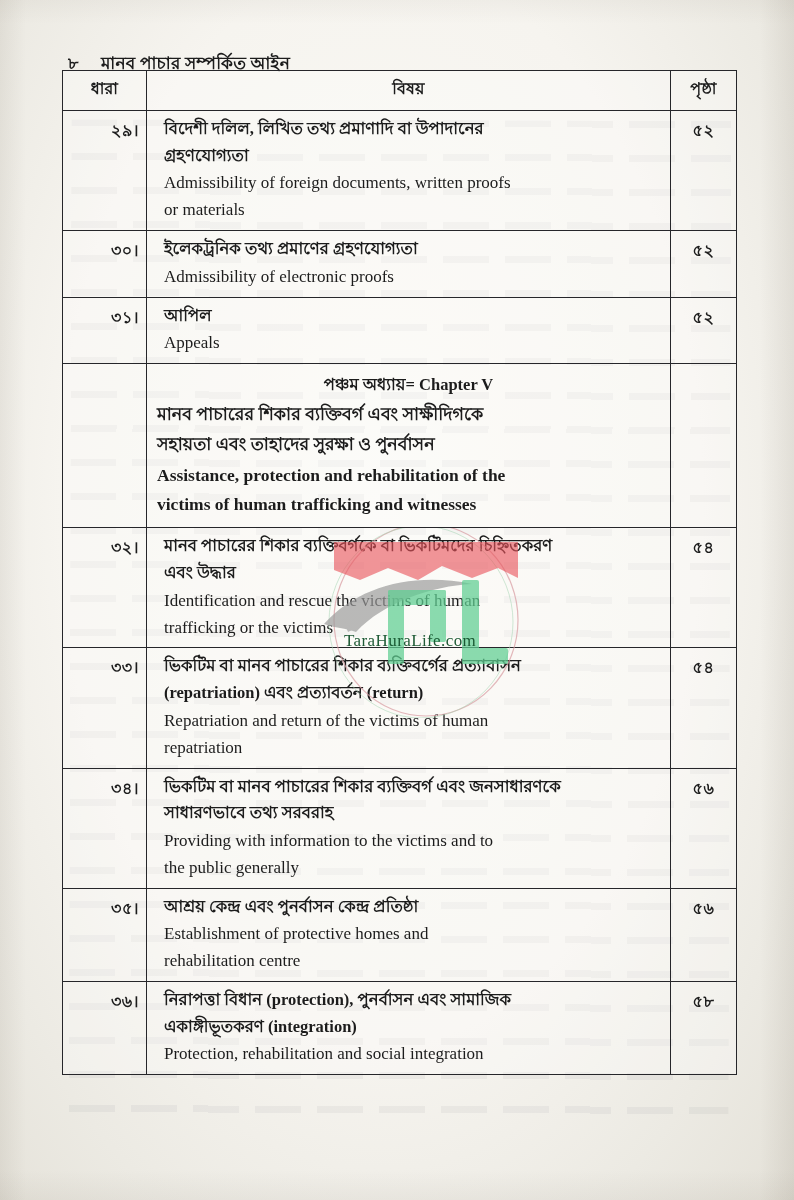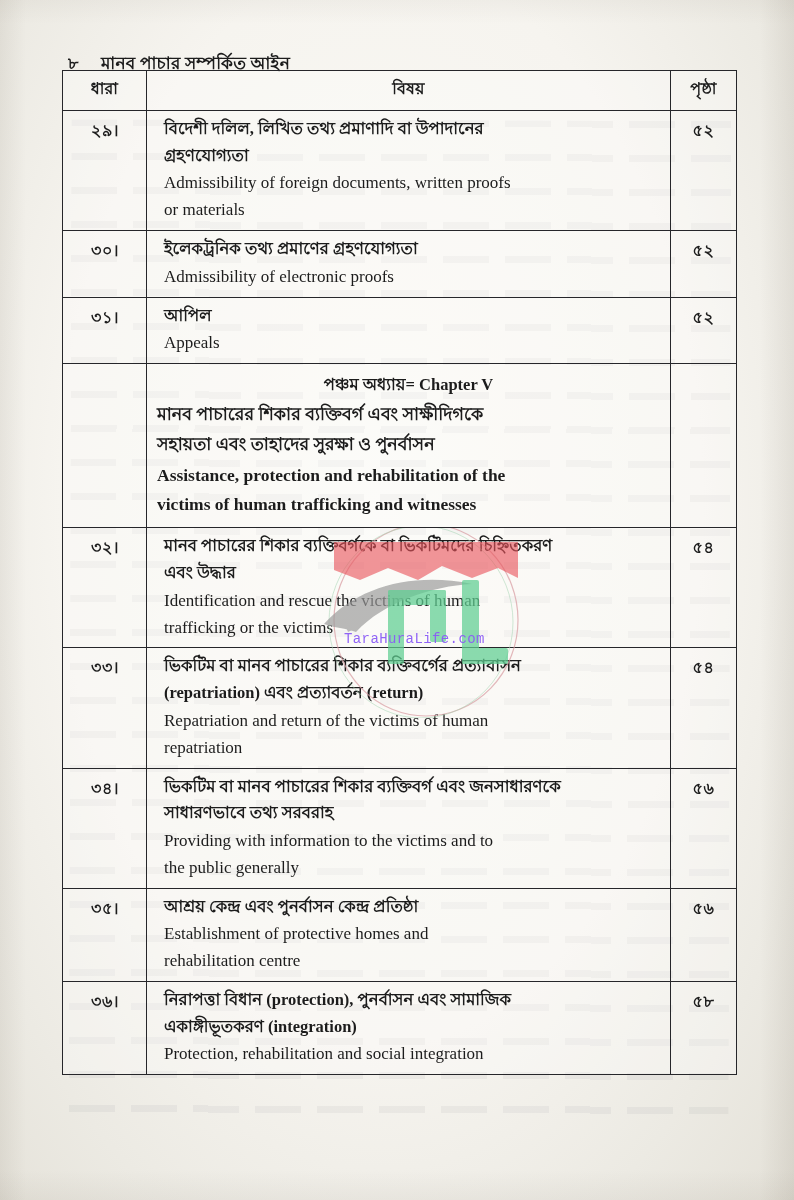--- a/index.html
+++ b/index.html
@@ -101,21 +101,21 @@
 
   thead th {
     text-align: center;
     font-size: 16px;
     font-weight: 700;
     padding: 4px 4px 6px 4px;
     letter-spacing: 0.2px;
   }
 
   td.section-no {
-    text-align: center;
+    text-align: right;
     font-size: 16px;
     font-weight: 700;
     white-space: nowrap;
     padding-top: 7px;
     letter-spacing: 0.5px;
     padding-left: 8px;
   }
   td.page-no {
     text-align: center;
     font-size: 16px;
@@ -186,25 +186,25 @@
     width: 214px;
     height: 190px;
     pointer-events: none;
     z-index: 5;
   }
   .watermark svg { display: block; }
   .wm-url {
     position: absolute;
     left: 22px;
     top: 103px;
-    font-size: 14px;
+    font-size: 17px;
     letter-spacing: 0.4px;
-    color: #8b5cf6;
+    color: #14532d;
     opacity: 0.95;
-    font-family: Liberation Mono, monospace;
+    font-family: Liberation Serif, serif;
     white-space: nowrap;
   }
 </style>
 </head>
 <body>
 
 <div class="paper"></div>
 <div class="bleed-through"></div>
 
 <div class="running-head">

